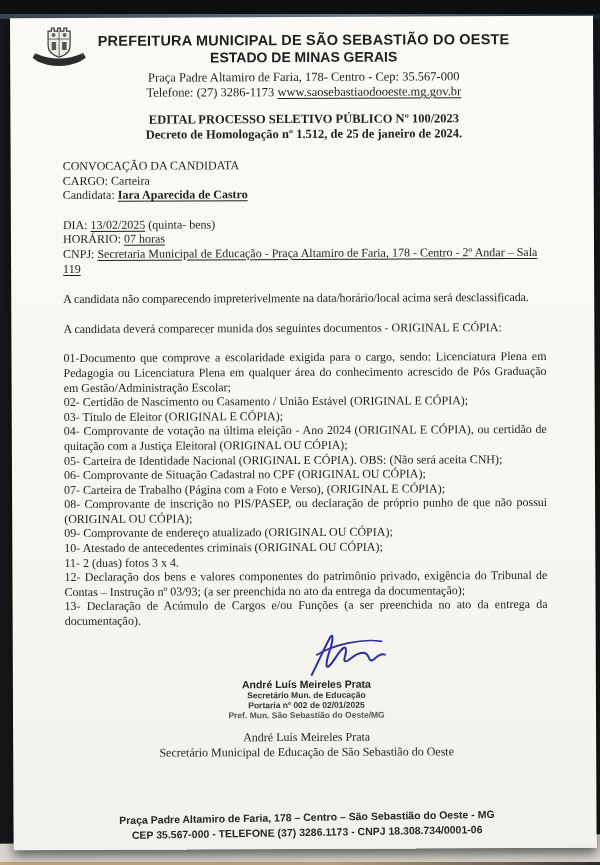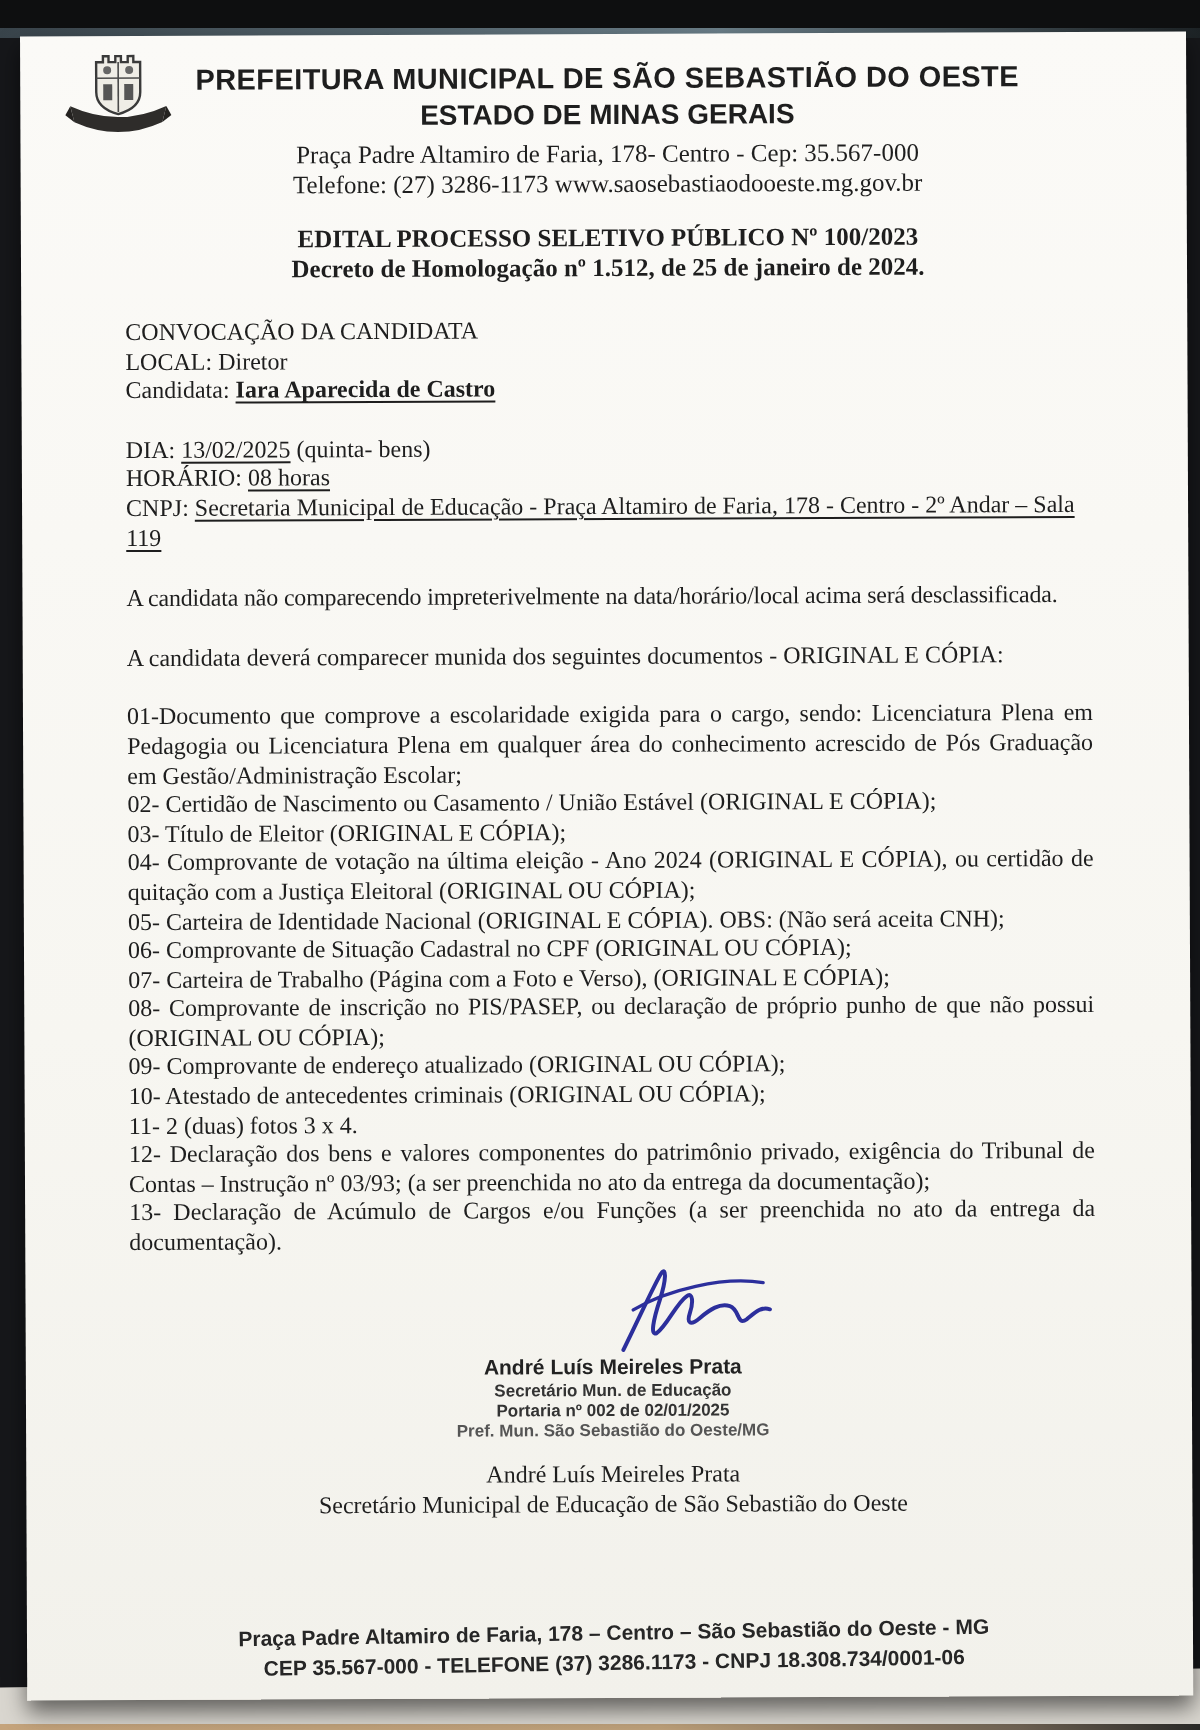--- a/index.html
+++ b/index.html
@@ -28,21 +28,21 @@
   }
   .content { position:absolute; inset:0; padding:14px 48px 0 52px; }
 
   .crest { position:absolute; top:7px; left:22px; }
 
   .hdr { text-align:center; }
   .org   { font-family:"Liberation Sans",sans-serif; font-weight:600; font-size:14.5px; letter-spacing:.2px; line-height:18px; }
   .state { font-family:"Liberation Sans",sans-serif; font-weight:600; font-size:14px;  line-height:17px; }
   .addr  { font-size:12.5px; line-height:15px; margin-top:4px; }
   .phone { font-size:12.5px; line-height:15px; }
-  .website { text-underline-offset:2px; }
+  .website { text-decoration:underline; text-underline-offset:2px; }
   .edital     { margin-top:12px; font-weight:bold; font-size:12.5px; line-height:15px; }
   .edital-sub { font-weight:bold; font-size:12.5px; line-height:15px; }
 
   .block { font-size:12px; line-height:14.6px; }
   .convocation { margin-top:16px; }
   .schedule    { margin-top:15px; }
   .u { text-decoration:underline; text-underline-offset:2px; }
   .b { font-weight:bold;font-family:Liberation Serif, serif; }
   .p1 { margin-top:16px; white-space:nowrap; letter-spacing:-0.1px; }
   .p2 { margin-top:15px; }
@@ -95,38 +95,38 @@
           <span>Telefone: (27) 3286-1173</span>
           <span class="website">www.saosebastiaodooeste.mg.gov.br</span>
         </div>
         <div class="edital">EDITAL PROCESSO SELETIVO PÚBLICO Nº 100/2023</div>
         <div class="edital-sub">Decreto de Homologação nº 1.512, de 25 de janeiro de 2024.</div>
       </div>
 
       <div class="block convocation">
         <div>CONVOCAÇÃO DA CANDIDATA</div>
         <div>
-          <span>LOCAL:</span>
-          <span>Diretor</span>
+          <span>CARGO:</span>
+          <span>Carteira</span>
         </div>
         <div>
           <span>Candidata:</span>
           <span class="b u">Iara Aparecida de Castro</span>
         </div>
       </div>
 
       <div class="block schedule">
         <div>
           <span>DIA:</span>
           <span class="u">13/02/2025</span>
           <span>(quinta- bens)</span>
         </div>
         <div>
           <span>HORÁRIO:</span>
-          <span class="u">08 horas</span>
+          <span class="u">07 horas</span>
         </div>
         <div>
           <span>CNPJ:</span>
           <span class="u">Secretaria Municipal de Educação - Praça Altamiro de Faria, 178 - Centro - 2º Andar – Sala 119</span>
         </div>
       </div>
 
       <div class="block p1">A candidata não comparecendo impreterivelmente na data/horário/local acima será desclassificada.</div>
       <div class="block p2">A candidata deverá comparecer munida dos seguintes documentos - ORIGINAL E CÓPIA:</div>
 

